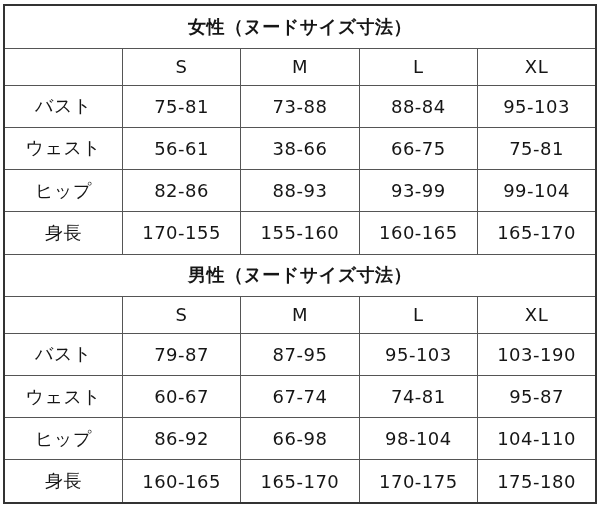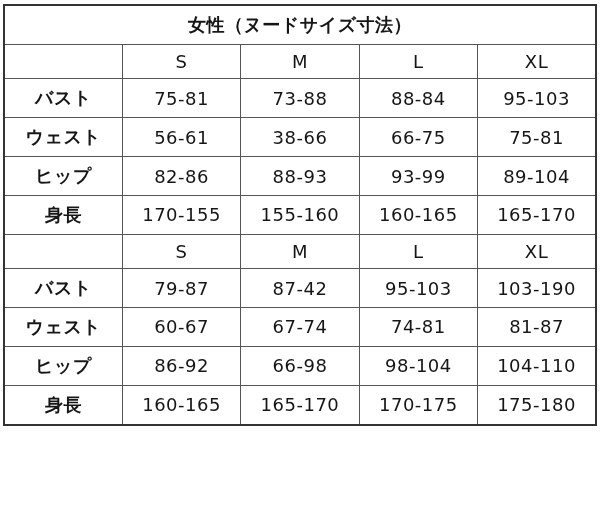--- a/index.html
+++ b/index.html
@@ -13,42 +13,42 @@
     width: 600px;
     height: 518px;
     background: #ffffff;
     overflow: hidden;
   }
   table.size-chart {
     position: absolute;
     left: 3px;
     top: 4px;
     width: 594px;
-    height: 422px;
+    height: 500px;
     border-collapse: collapse;
     table-layout: fixed;
     border: 2px solid #333333;
   }
   table.size-chart col { width: 20%; }
   table.size-chart td {
     border: 1.5px solid #555555;
     text-align: center;
     vertical-align: middle;
     padding: 0;
     font-size: 18px;
     color: #161616;
     letter-spacing: 0.5px;
     white-space: nowrap;
   }
   td.section-title {
     font-weight: bold;
     font-size: 18px;
   }
   td.row-label {
-    font-weight: bold;
+    font-weight: normal;
   }
   td.col-header {
     font-weight: normal;
   }
 </style>
 </head>
 <body>
 
 <div class="stage">
   <table class="size-chart">
@@ -83,52 +83,55 @@
         <td>56-61</td>
         <td>38-66</td>
         <td>66-75</td>
         <td>75-81</td>
       </tr>
       <tr>
         <td class="row-label">ヒップ</td>
         <td>82-86</td>
         <td>88-93</td>
         <td>93-99</td>
-        <td>89-104</td>
+        <td>99-104</td>
       </tr>
       <tr>
         <td class="row-label">身長</td>
         <td>170-155</td>
         <td>155-160</td>
         <td>160-165</td>
         <td>165-170</td>
       </tr>
     </tbody>
 
     <tbody>
       <tr>
+        <td colspan="5" class="section-title">男性（ヌードサイズ寸法）</td>
+      </tr>
+      <tr>
         <td class="col-header"></td>
         <td class="col-header">S</td>
         <td class="col-header">M</td>
         <td class="col-header">L</td>
         <td class="col-header">XL</td>
       </tr>
       <tr>
         <td class="row-label">バスト</td>
         <td>79-87</td>
-        <td>87-42</td>
+        <td>87-95</td>
         <td>95-103</td>
         <td>103-190</td>
       </tr>
       <tr>
         <td class="row-label">ウェスト</td>
         <td>60-67</td>
         <td>67-74</td>
         <td>74-81</td>
-        <td>81-87</td>
+        <td>95-87</td>
       </tr>
       <tr>
         <td class="row-label">ヒップ</td>
         <td>86-92</td>
         <td>66-98</td>
         <td>98-104</td>
         <td>104-110</td>
       </tr>
       <tr>
         <td class="row-label">身長</td>

